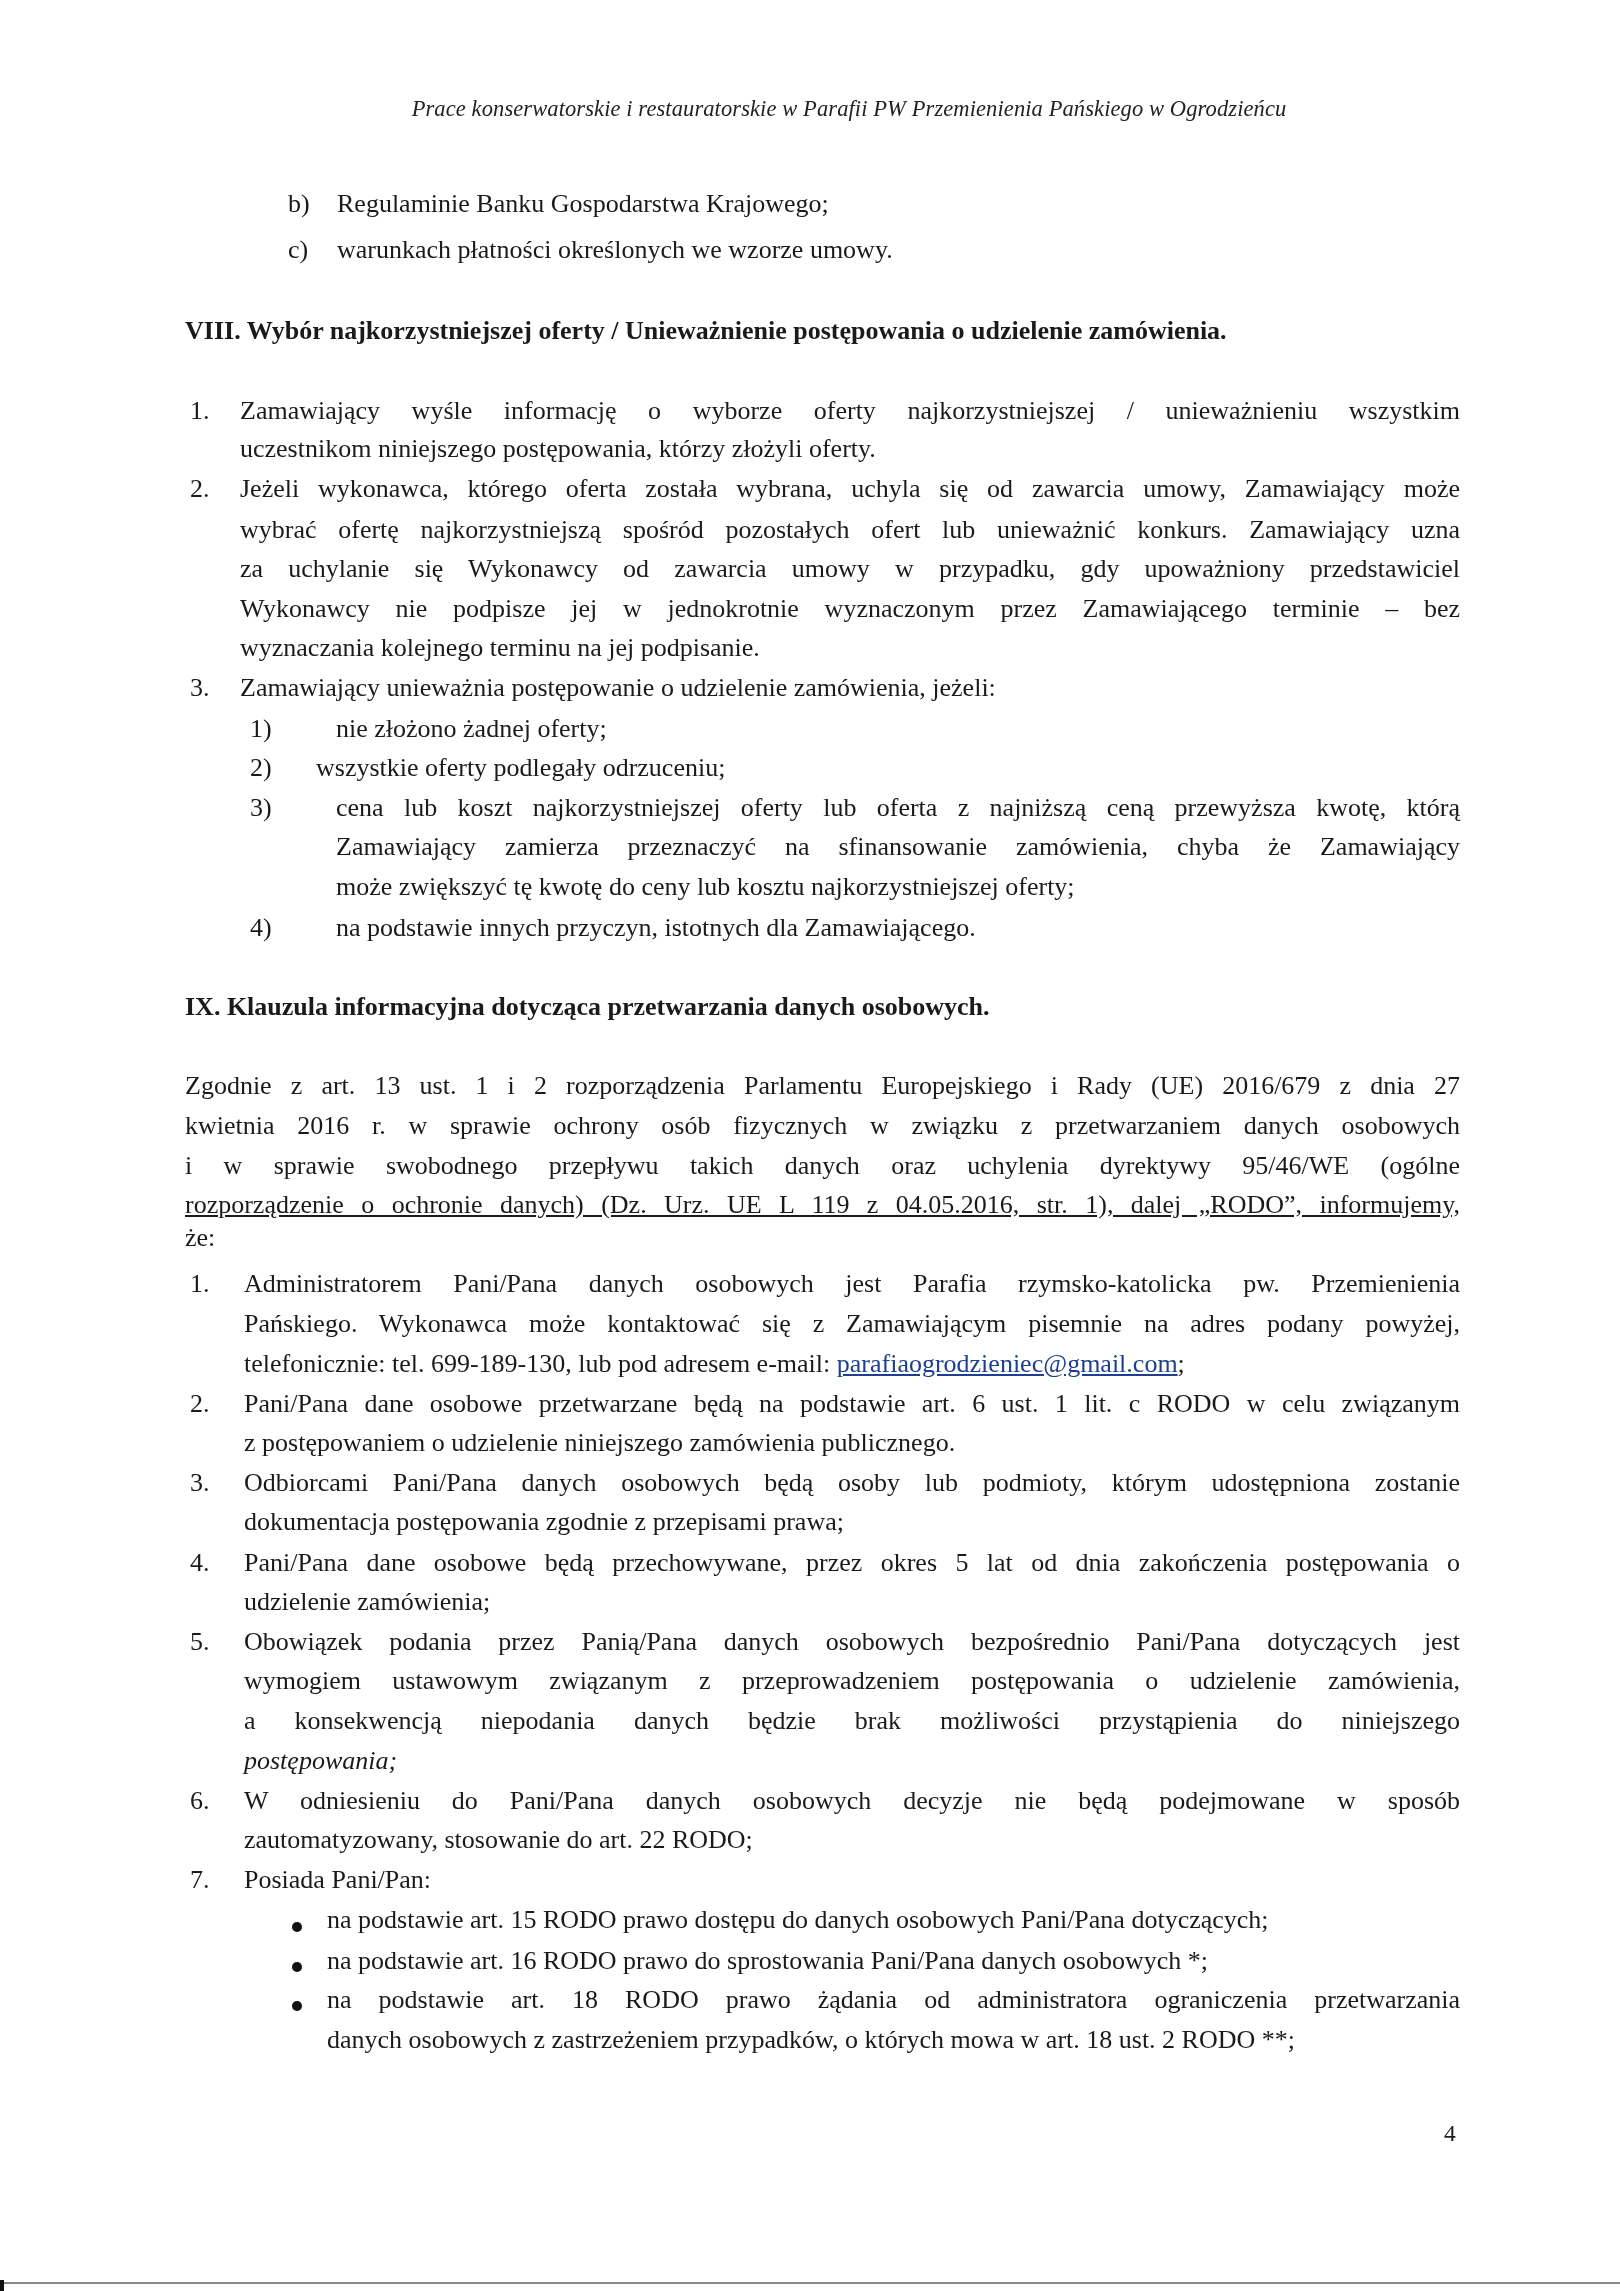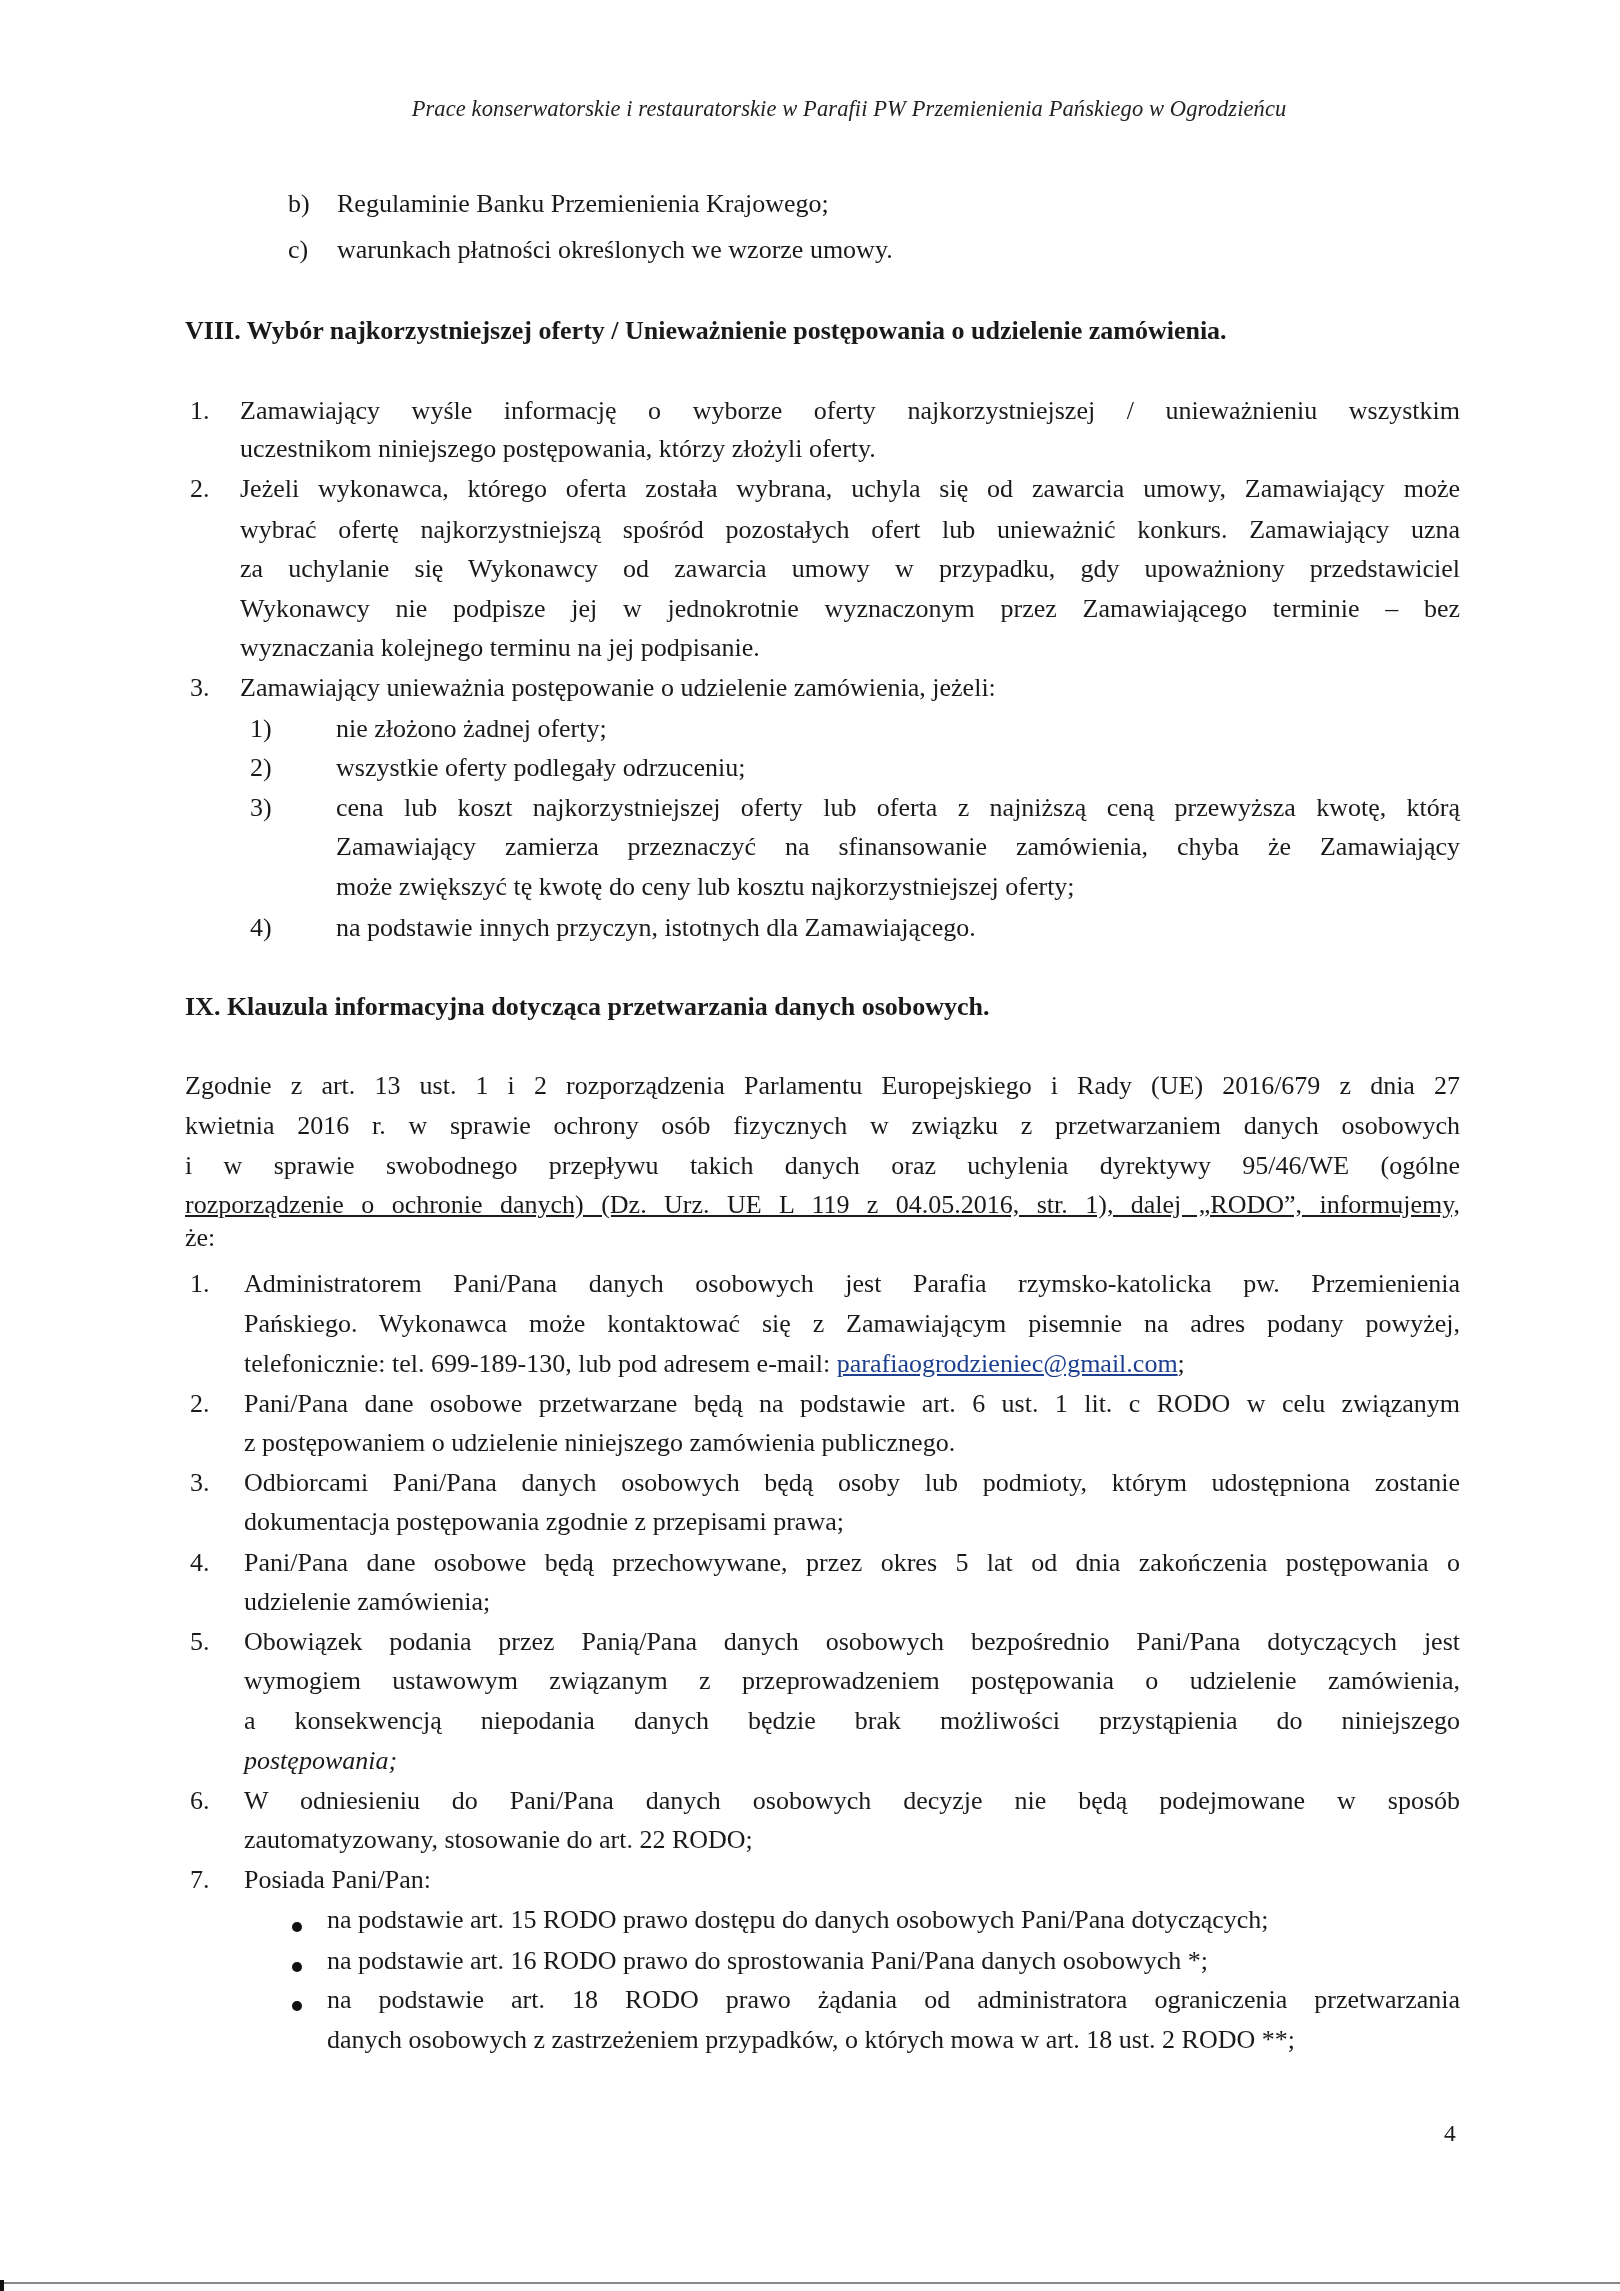--- a/index.html
+++ b/index.html
@@ -23,21 +23,21 @@
     .pagenum { position: absolute; left: 1444px; top: 2120px; font-size: 23.5px; }
     .rule { position: absolute; left: 0; top: 2282px; width: 1620px; height: 2px; background: #555; opacity: .7; }
     .edge { position: absolute; left: 0; top: 2280px; width: 3.9px; height: 11.8px; background: #111; }
   </style>
 </head>
 <body>
 
 <div class="header">Prace konserwatorskie i restauratorskie w Parafii PW Przemienienia Pańskiego w Ogrodzieńcu</div>
 
 <div class="num" style="left:288px;top:189px;">b)</div>
-<div class="line" style="left:337px;top:189px;">Regulaminie Banku Przemienienia Krajowego;</div>
+<div class="line" style="left:337px;top:189px;">Regulaminie Banku Gospodarstwa Krajowego;</div>
 <div class="num" style="left:288px;top:235px;">c)</div>
 <div class="line" style="left:337px;top:235px;">warunkach płatności określonych we wzorze umowy.</div>
 
 <div class="line bold" style="left:185px;top:316px;">VIII. Wybór najkorzystniejszej oferty / Unieważnienie postępowania o udzielenie zamówienia.</div>
 
 <div class="num" style="left:190px;top:396px;">1.</div>
 <div class="line just" style="left:240px;top:396px;width:1220px;">Zamawiający wyśle informację o wyborze oferty najkorzystniejszej / unieważnieniu wszystkim</div>
 <div class="line" style="left:240px;top:434px;">uczestnikom niniejszego postępowania, którzy złożyli oferty.</div>
 
 <div class="num" style="left:190px;top:474px;">2.</div>
@@ -46,21 +46,21 @@
 <div class="line just" style="left:240px;top:554px;width:1220px;">za uchylanie się Wykonawcy od zawarcia umowy w przypadku, gdy upoważniony przedstawiciel</div>
 <div class="line just" style="left:240px;top:594px;width:1220px;">Wykonawcy nie podpisze jej w jednokrotnie wyznaczonym przez Zamawiającego terminie – bez</div>
 <div class="line" style="left:240px;top:633px;">wyznaczania kolejnego terminu na jej podpisanie.</div>
 
 <div class="num" style="left:190px;top:673px;">3.</div>
 <div class="line" style="left:240px;top:673px;">Zamawiający unieważnia postępowanie o udzielenie zamówienia, jeżeli:</div>
 
 <div class="num" style="left:250px;top:714px;">1)</div>
 <div class="line" style="left:336px;top:714px;">nie złożono żadnej oferty;</div>
 <div class="num" style="left:250px;top:753px;">2)</div>
-<div class="line" style="left:336px;top:753px;">wszystkie oferty podlegały odrzuceniu;</div>
+<div class="line" style="left:316px;top:753px;">wszystkie oferty podlegały odrzuceniu;</div>
 <div class="num" style="left:250px;top:793px;">3)</div>
 <div class="line just" style="left:336px;top:793px;width:1124px;">cena lub koszt najkorzystniejszej oferty lub oferta z najniższą ceną przewyższa kwotę, którą</div>
 <div class="line just" style="left:336px;top:832px;width:1124px;">Zamawiający zamierza przeznaczyć na sfinansowanie zamówienia, chyba że Zamawiający</div>
 <div class="line" style="left:336px;top:872px;">może zwiększyć tę kwotę do ceny lub kosztu najkorzystniejszej oferty;</div>
 <div class="num" style="left:250px;top:913px;">4)</div>
 <div class="line" style="left:336px;top:913px;">na podstawie innych przyczyn, istotnych dla Zamawiającego.</div>
 
 <div class="line bold" style="left:185px;top:992px;">IX. Klauzula informacyjna dotycząca przetwarzania danych osobowych.</div>
 
 <div class="line just" style="left:185px;top:1071px;width:1275px;">Zgodnie z art. 13 ust. 1 i 2 rozporządzenia Parlamentu Europejskiego i Rady (UE) 2016/679 z dnia 27</div>

